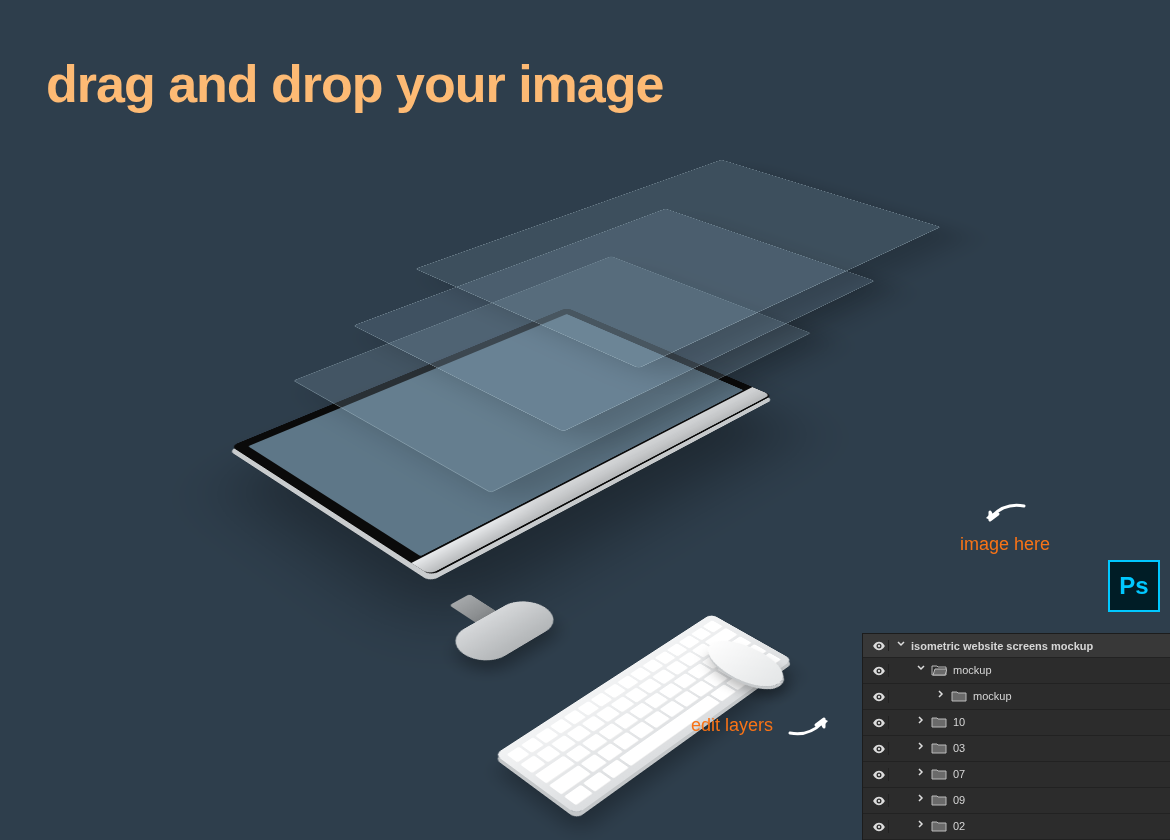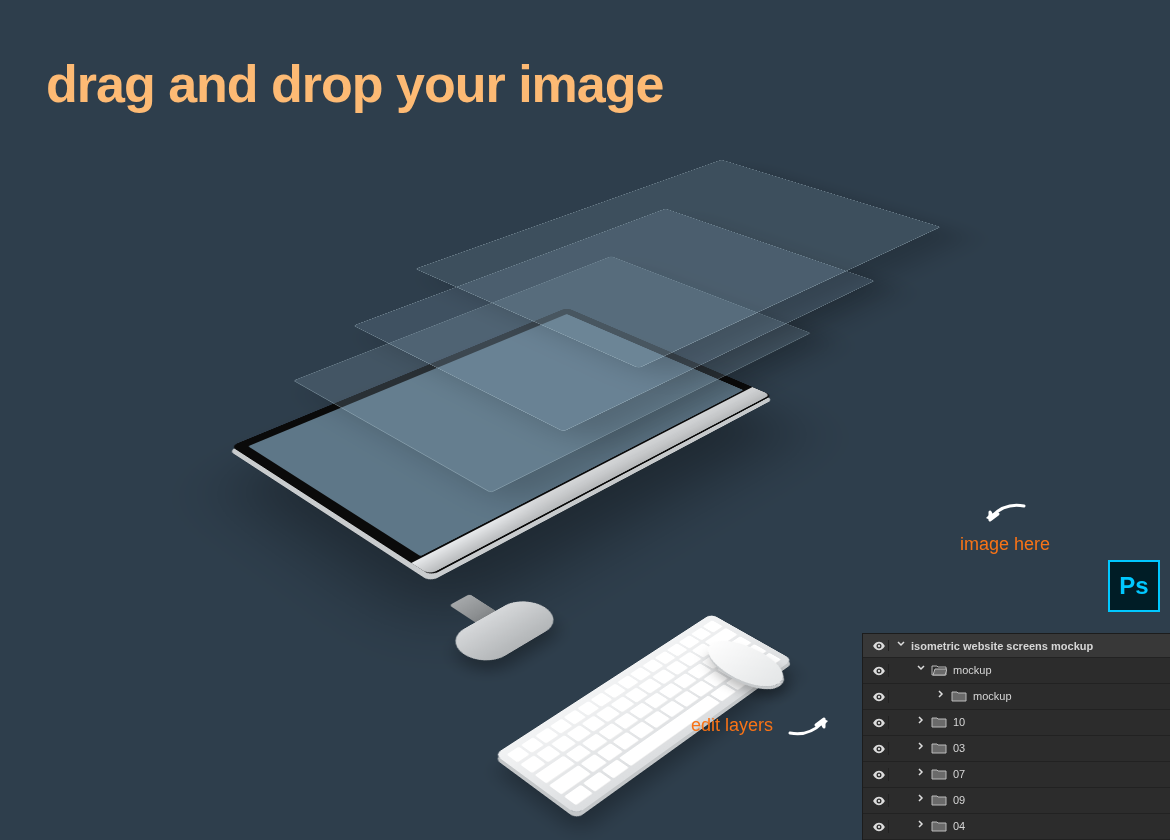--- a/index.html
+++ b/index.html
@@ -493,17 +493,17 @@
         <span class="chev">
           <svg width="8" height="8" viewBox="0 0 8 8">
             <path d="M2 1l3 3-3 3" stroke="#ddd" fill="none" stroke-width="1.5"></path>
           </svg>
         </span>
         <span class="folder-icon">
           <svg width="16" height="12" viewBox="0 0 16 12">
             <path d="M1 2h5l1 1h8v8H1z" fill="#6a6a6a" stroke="#bbb"></path>
           </svg>
         </span>
-        <span class="label">04</span>
+        <span class="label">02</span>
       </div>
     </div>
 
 </div>
 
 </body></html>

